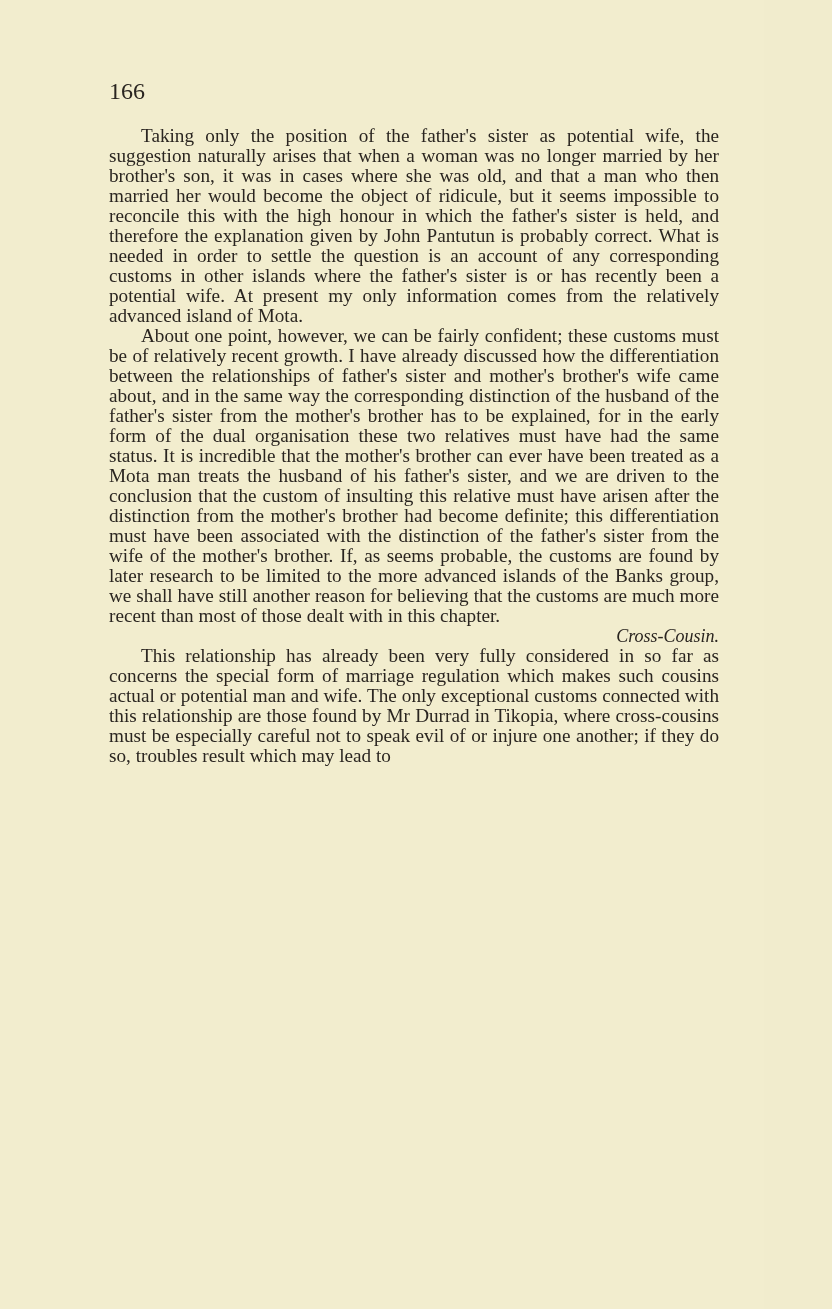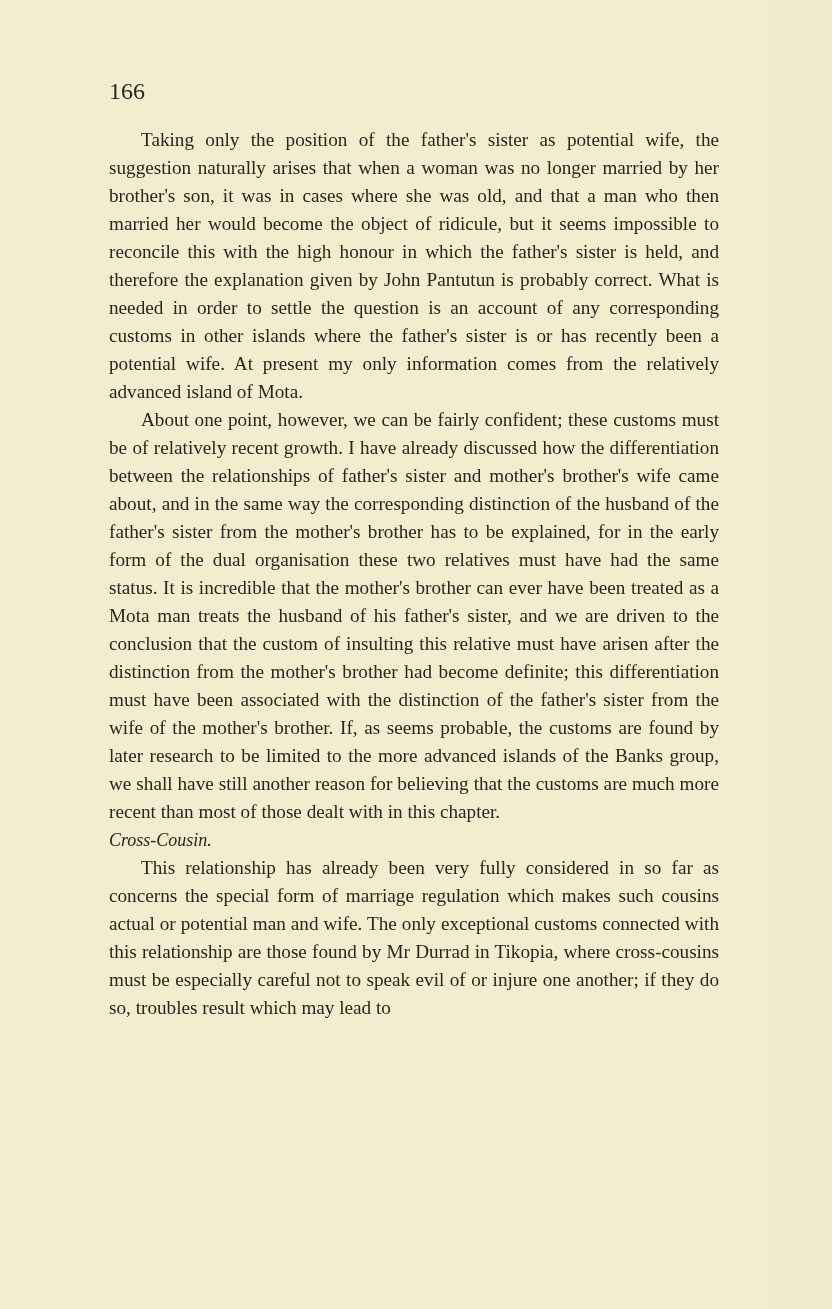--- a/index.html
+++ b/index.html
@@ -8,23 +8,23 @@
     background:#f1eccd;
     font-family:"Liberation Serif","DejaVu Serif",serif;
     color:#2a2520;
     position:relative;
     overflow:hidden;
   }
   .page { position:absolute; left:0; top:0; width:764px; height:1309px; background:#f2edce; }
   .header { position:absolute; top:78px; left:109px; width:610px; height:40px; }
   .page-num { position:absolute; left:0; top:0; font-size:24px; }
   .running-title { position:absolute; left:0; right:0; top:0; text-align:center; font-style:italic; font-size:24px; }
-  .body-text { position:absolute; left:109px; width:610px; top:126px; font-size:19.2px; line-height:28px; text-align:justify; }
+  .body-text { position:absolute; left:109px; width:610px; top:126px; font-size:19.2px; line-height:20px; text-align:justify; }
   .body-text p { margin:0; text-indent:32px; }
-  .section-heading { text-align:left; font-style:italic; font-size:18px; margin:32px 0 28px 0; text-indent:0 !important; }
+  .section-heading { text-align:right; font-style:italic; font-size:18px; margin:32px 0 28px 0; text-indent:0 !important; }
 </style>
 </head>
 <body>
 
 <div class="page">
   <div class="header">
     <span class="page-num">166</span>
   </div>
 
   <div class="body-text">

